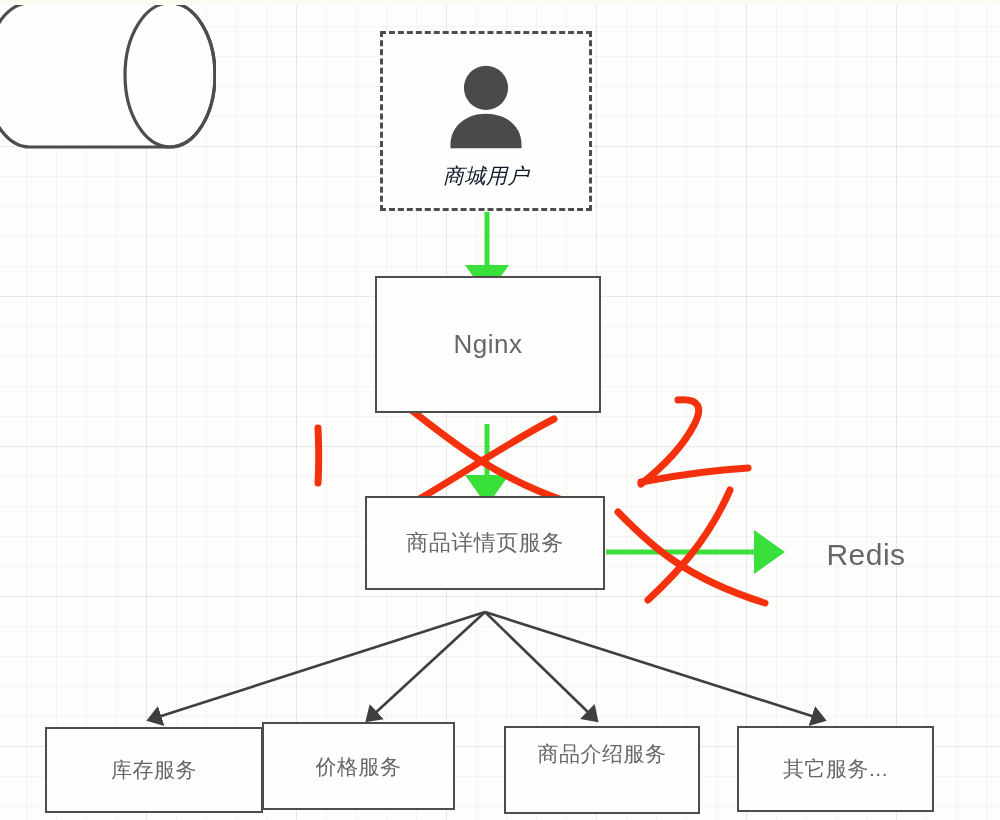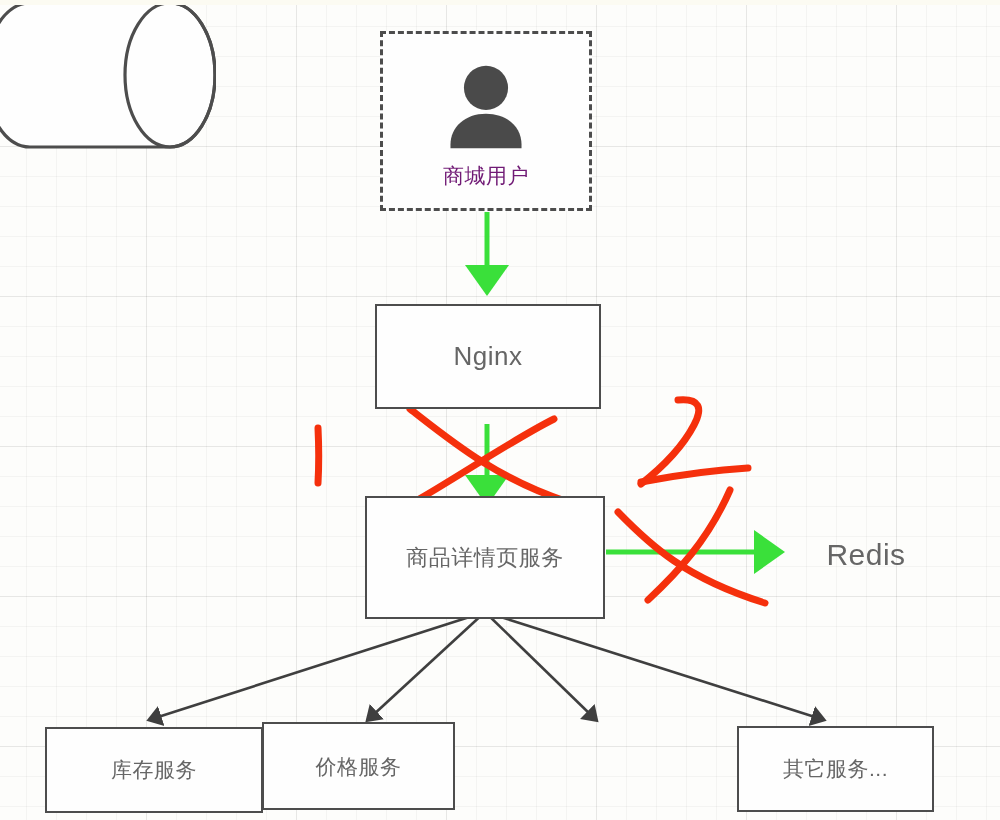--- a/index.html
+++ b/index.html
@@ -68,34 +68,35 @@
     align-items: center;
   }
   #actor-icon {
     margin-top: 26px;
     width: 96px;
     height: 96px;
   }
   #actor-label {
     margin-top: 6px;
     font-size: 21px;
-    color: #701a75;
+    color: #0f172a;
+    font-style: italic;
   }
   #nginx-box {
     left: 375px;
-    top: 304px;
+    top: 276px;
     width: 226px;
-    height: 105px;
+    height: 137px;
     font-size: 26px;
   }
   #detail-box {
     left: 365px;
     top: 496px;
     width: 240px;
-    height: 123px;
+    height: 94px;
     font-size: 22px;
   }
   #redis-shape {
     left: 776px;
     top: 480px;
     width: 216px;
     height: 150px;
     z-index: 3;
   }
   #redis-label {
@@ -186,17 +187,20 @@
     <span class="node-label">Redis</span>
   </div>
 
   
   <div class="node leaf-box" id="leaf-0">
     <span class="node-label">库存服务</span>
   </div>
   <div class="node leaf-box" id="leaf-1">
     <span class="node-label">价格服务</span>
   </div>
+  <div class="node leaf-box" id="leaf-2">
+    <span class="node-label" style="display:block;width:6.2em;">商品介绍服务</span>
+  </div>
   <div class="node leaf-box" id="leaf-3">
     <span class="node-label">其它服务...</span>
   </div>
 
 </div>
 
 </body></html>

